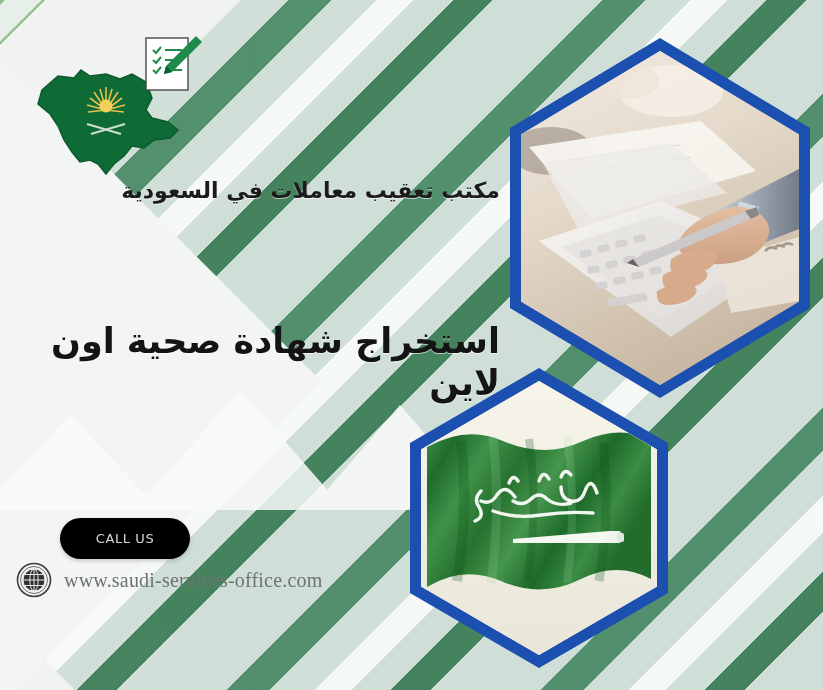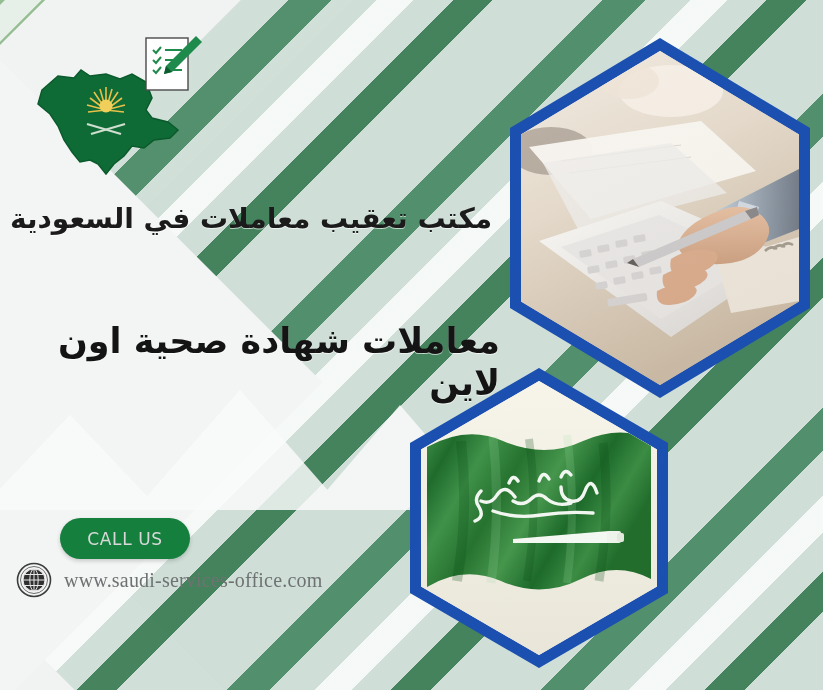--- a/index.html
+++ b/index.html
@@ -103,52 +103,51 @@
     width: 190px; height: 145px;
   }
   .map-svg { position: absolute; left: 0; top: 22px; }
   .doc-icon { position: absolute; left: 108px; top: 0px; }
 
   
   .headline-1 {
     position: absolute;
     left: 10px; top: 178px;
     width: 490px;
-    text-align: left;
+    text-align: right;
     direction: rtl;
-    font-size: 28px;
+    font-size: 22px;
     font-weight: bold;
     color: #1b1b1b;
     letter-spacing: 0px;
     line-height: 1.2;
     text-shadow: 0 1px 0 rgba(255,255,255,.6);
-    margin-top: 24px;
   }
   .headline-2 {
     position: absolute;
     left: 5px; top: 320px;
     width: 495px;
     text-align: right;
     direction: rtl;
     font-size: 35px;
     font-weight: bold;
     color: #141414;
     line-height: 1.2;
     text-shadow: 0 1px 0 rgba(255,255,255,.6);
   }
 
   
   .call-btn {
     position: absolute;
     left: 60px; top: 518px;
     width: 130px; height: 41px;
-    background: #15803d;
+    background: #000000;
     border-radius: 21px;
     color: #d8d8d8;
-    font-size: 17px;
+    font-size: 13px;
     letter-spacing: .6px;
     display: flex;
     align-items: center;
     justify-content: center;
     box-shadow: 0 2px 4px rgba(0,0,0,.18);
     cursor: pointer;
   }
 
   
   .site-row {
@@ -263,21 +262,21 @@
       </g>
       <g>
         <path d="M60 6 L66 12 L36 42 L28 44 L30 36 Z" fill="#1e8a4b"></path>
         <path d="M30 36 L28 44 L36 42 Z" fill="#0d5c30"></path>
       </g>
     </svg>
   </div>
 
   <div class="headline-1">مكتب تعقيب معاملات في السعودية</div>
 
-  <div class="headline-2">معاملات شهادة صحية اون لاين</div>
+  <div class="headline-2">استخراج شهادة صحية اون لاين</div>
 
   <div class="call-btn">
     <span>CALL US</span>
   </div>
 
   <div class="site-row">
     <div class="globe">
       <svg width="36" height="36" viewBox="0 0 36 36">
         <circle cx="18" cy="18" r="16.5" fill="none" stroke="#3c3c3c" stroke-width="1.6"></circle>
         <circle cx="18" cy="18" r="13.5" fill="none" stroke="#6d6d6d" stroke-width="1"></circle>

